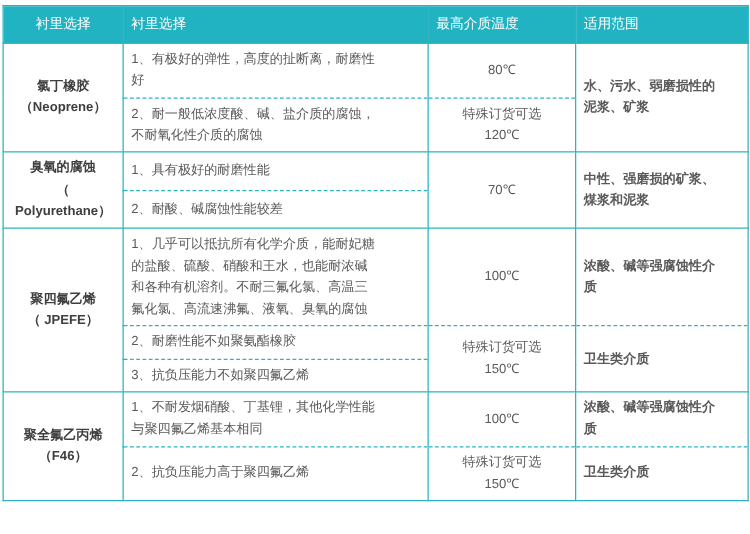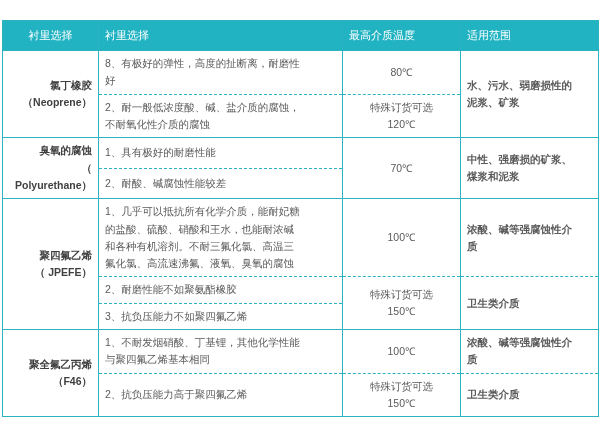--- a/index.html
+++ b/index.html
@@ -15,21 +15,21 @@
     overflow: hidden;
   }
   .sheet {
     width: 600px;
     height: 427px;
     position: relative;
     box-sizing: border-box;
   }
   table.spec {
     width: 596px;
-    margin: 20px 2px 0 2px;
+    margin: 4px 2px 0 2px;
     border-collapse: collapse;
     table-layout: fixed;
     font-size: 10.5px;
   }
   table.spec th, table.spec td {
     border: 1px solid #2bb3c0;
     vertical-align: middle;
     padding: 4px 6px;
     line-height: 1.65;
     box-sizing: border-box;
@@ -42,21 +42,21 @@
     height: 30px;
     padding: 4px 8px;
     text-align: left;
   }
   thead th.c1 { width: 96px; text-align: center; }
   thead th.c2 { width: 244px; }
   thead th.c3 { width: 118px; }
   thead th.c4 { width: 138px; }
 
   td.lining {
-    text-align: right;
+    text-align: center;
     font-weight: bold;
     color: #3f3f3f;
     font-size: 10.5px;
     line-height: 2.0;
   }
   td.perf {
     text-align: left;
     color: #5a5a5a;
   }
   td.temp {
@@ -87,21 +87,21 @@
       </tr>
     </thead>
     <tbody>
 
       <tr>
         <td class="lining" rowspan="2">
           <span class="two-line">氯丁橡胶</span>
           <span class="two-line">（Neoprene）</span>
         </td>
         <td class="perf dash-b">
-          <span class="two-line">8、有极好的弹性，高度的扯断离，耐磨性</span>
+          <span class="two-line">1、有极好的弹性，高度的扯断离，耐磨性</span>
           <span class="two-line">好</span>
         </td>
         <td class="temp dash-b">
           <span class="two-line">80℃</span>
         </td>
         <td class="scope" rowspan="2">
           <span class="two-line">水、污水、弱磨损性的</span>
           <span class="two-line">泥浆、矿浆</span>
         </td>
       </tr>

